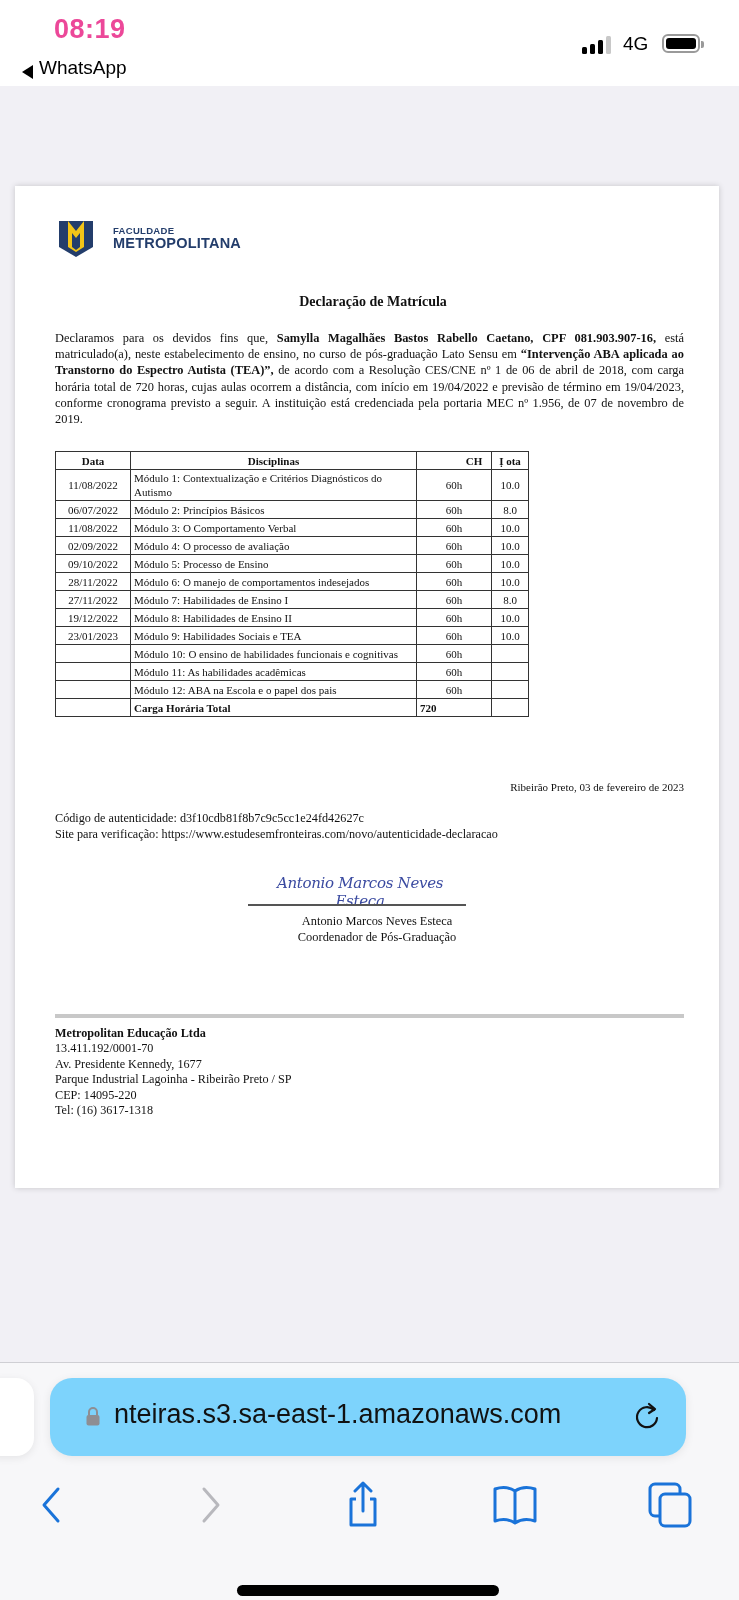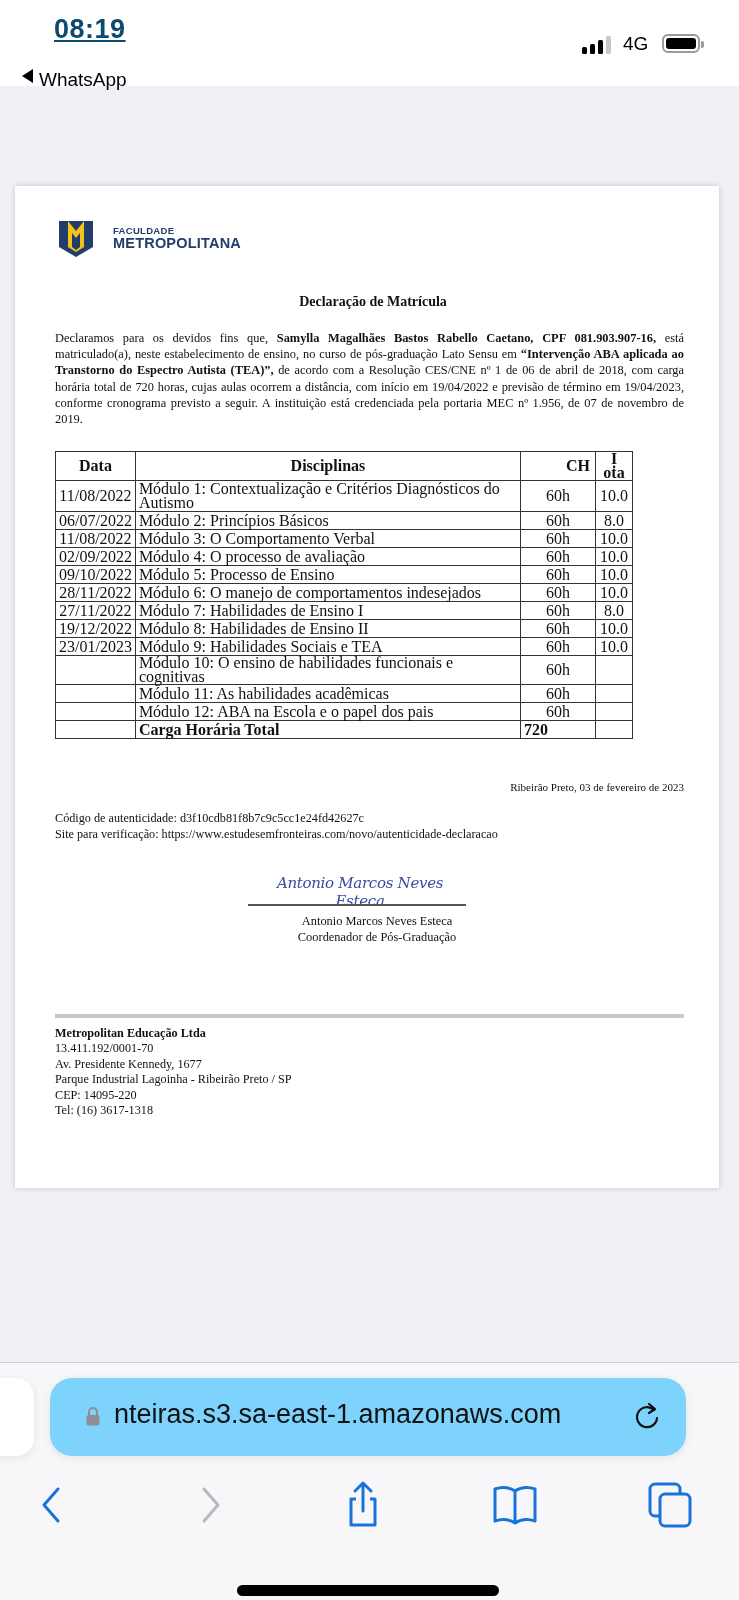--- a/index.html
+++ b/index.html
@@ -8,26 +8,26 @@
     background: #f1f0f5;
     font-family: "Liberation Sans", sans-serif;
     position: relative;
   }
   .statusbar {
     position: absolute; left: 0; top: 0; width: 739px; height: 86px;
     background: #ffffff;
   }
   .time {
     position: absolute; left: 54px; top: 14px;
-    font-size: 27px; font-weight: bold; color: #0c4a6e;
-    font-family: "Liberation Sans", sans-serif; letter-spacing: 0.5px; text-decoration: underline;
+    font-size: 27px; font-weight: bold; color: #ec4899;
+    font-family: "Liberation Sans", sans-serif; letter-spacing: 0.5px;
   }
   .back-app {
     position: absolute; left: 22px; top: 57px;
-    font-size: 19px; color: #000; display: flex; align-items: flex-start; gap: 6px; margin-top: 12px;
+    font-size: 19px; color: #000; display: flex; align-items: flex-end; gap: 6px;
   }
   .back-tri {
     width: 0; height: 0; border-top: 7px solid transparent; border-bottom: 7px solid transparent;
     border-right: 11px solid #000; display: inline-block;
   }
   .signal { position: absolute; left: 582px; top: 34px; display: flex; align-items: flex-end; gap: 3px; height: 20px; }
   .signal span { width: 5px; background: #000; border-radius: 1.5px; display: inline-block; }
   .signal span.off { background: #c8c8c8; }
   .net { position: absolute; left: 623px; top: 33px; font-size: 19px; color: #000; }
   .battery {
@@ -47,22 +47,22 @@
   .logo-text { line-height: 1; font-family: "Liberation Sans", sans-serif; color: #233d6b; font-weight: bold; }
   .logo-text .l1 { font-size: 9.5px; letter-spacing: 0.3px; }
   .logo-text .l2 { font-size: 14.5px; letter-spacing: 0.2px; }
 
   .doc-title { position: absolute; left: 0; width: 704px; top: 108px; text-align: center; font-size: 14px; font-weight: bold; padding-left: 6px; }
   .para {
     position: absolute; left: 40px; top: 144px; width: 629px;
     font-size: 12.4px; line-height: 16.2px; text-align: justify;
   }
   table.grade {
-    position: absolute; left: 40px; top: 265px; width: 578px;
-    border-collapse: collapse; font-size: 16px;
+    position: absolute; left: 40px; top: 265px; width: 474px;
+    border-collapse: collapse; font-size: 11px;
   }
   table.grade td, table.grade th { border: 1px solid #333; padding: 0 3px; height: 17px; line-height: 14px; }
   table.grade th { font-weight: bold; text-align: center; }
   table.grade td.c { text-align: center; }
   table.grade .col-date { width: 68px; }
   table.grade .col-ch { width: 28px; padding-left: 43px; }
   table.grade .col-nota { width: 30px; }
   table.grade tr.tall td { height: 30px; }
   table.grade tr.total td { font-weight: bold; }
 

